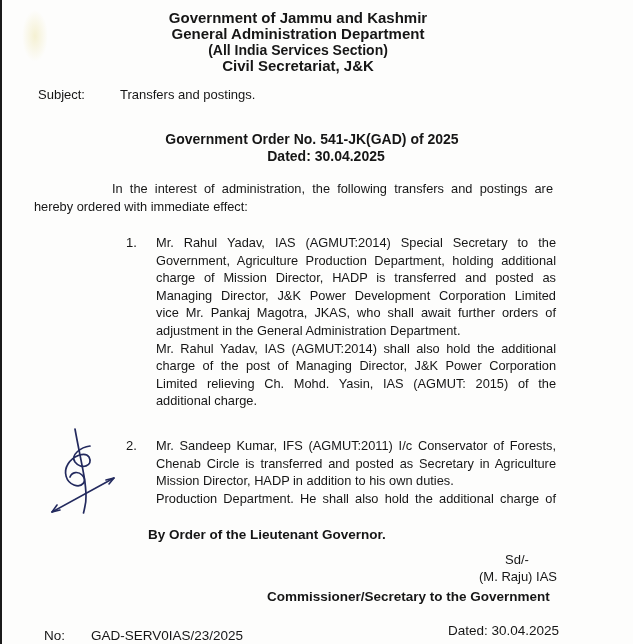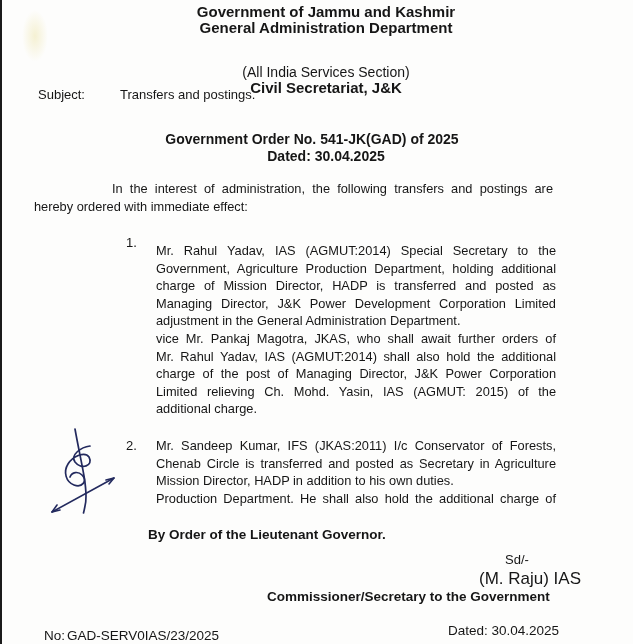--- a/index.html
+++ b/index.html
@@ -24,28 +24,27 @@
   }
   .smudge {
     position: absolute;
     left: 22px; top: 10px;
     width: 26px; height: 52px;
     background: radial-gradient(ellipse at center, rgba(235,225,160,0.45), rgba(235,225,160,0) 70%);
     pointer-events: none;
   }
   .doc-header {
     position: absolute;
-    left: 0; top: 4px;
+    left: 0; top: 10px;
     width: 596px;
     text-align: center;
     line-height: 16px;
-    padding-left: 28px;
   }
   .h-bold { font-weight: bold; font-size: 15px; }
-  .h-reg  { font-weight: normal; font-size: 14px; margin-top: 28px; }
+  .h-reg  { font-weight: bold; font-size: 14px; }
   .subject-row { position: absolute; top: 87px; left: 0; width: 633px; font-size: 13px; }
   .subject-label { position: absolute; left: 38px; }
   .subject-value { position: absolute; left: 120px; }
   .order-heading {
     position: absolute;
     top: 131px; left: 0;
     width: 624px;
     text-align: center;
     font-weight: bold;
     font-size: 14px;
@@ -62,43 +61,43 @@
   .preamble {
     position: absolute;
     left: 34px; top: 180px;
     width: 519px;
   }
   .preamble .tline:first-child { text-indent: 78px; }
   .item-number { position: absolute; font-size: 13px; }
   .n1 { left: 126px; top: 235px; }
   .n2 { left: 126px; top: 438px; }
   .item-text { position: absolute; left: 156px; width: 400px; }
-  .t1 { top: 242px; }
+  .t1 { top: 234px; }
   .t2 { top: 437px; }
   .signature {
     position: absolute;
     left: 44px; top: 426px;
     width: 76px; height: 92px;
   }
   .by-order {
     position: absolute;
     left: 148px; top: 527px;
     font-weight: bold;
     font-size: 13.5px;
   }
   .sd { position: absolute; left: 505px; top: 552px; font-size: 13px; }
-  .signatory-name { position: absolute; left: 479px; top: 569px; font-size: 17px; }
+  .signatory-name { position: absolute; left: 479px; top: 569px; font-size: 13px; }
   .signatory-designation {
     position: absolute;
     left: 267px; top: 589px;
     font-weight: bold;
     font-size: 13.5px;
   }
   .footer-no { position: absolute; left: 44px; top: 628px; font-size: 13.5px; }
-  .footer-no .num-value { margin-left: 2px; }
+  .footer-no .num-value { margin-left: 26px; }
   .footer-dated { position: absolute; left: 448px; top: 623px; font-size: 13.5px; }
 </style>
 </head>
 <body>
 
 <div class="page">
   <div class="left-border"></div>
   <div class="smudge"></div>
 
   <header class="doc-header">
@@ -123,34 +122,34 @@
       <div class="tline tlast">hereby ordered with immediate effect:</div>
     </div>
 
   <div class="item-number n1">1.</div>
   <div class="item-text t1 bodytext">
     <div>
         <div class="tline">Mr. Rahul Yadav, IAS (AGMUT:2014) Special Secretary to the</div>
         <div class="tline">Government, Agriculture Production Department, holding additional</div>
         <div class="tline">charge of Mission Director, HADP is transferred and posted as</div>
         <div class="tline">Managing Director, J&amp;K Power Development Corporation Limited</div>
+        <div class="tline">vice Mr. Pankaj Magotra, JKAS, who shall await further orders of</div>
         <div class="tline tlast">adjustment in the General Administration Department.</div>
-        <div class="tline">vice Mr. Pankaj Magotra, JKAS, who shall await further orders of</div>
       </div>
     <div>
         <div class="tline">Mr. Rahul Yadav, IAS (AGMUT:2014) shall also hold the additional</div>
         <div class="tline">charge of the post of Managing Director, J&amp;K Power Corporation</div>
         <div class="tline">Limited relieving Ch. Mohd. Yasin, IAS (AGMUT: 2015) of the</div>
         <div class="tline tlast">additional charge.</div>
       </div>
   </div>
 
   <div class="item-number n2">2.</div>
   <div class="item-text t2 bodytext">
-      <div class="tline">Mr. Sandeep Kumar, IFS (JKAS:2011) I/c Conservator of Forests,</div>
+      <div class="tline">Mr. Sandeep Kumar, IFS (AGMUT:2011) I/c Conservator of Forests,</div>
       <div class="tline">Chenab Circle is transferred and posted as Secretary in Agriculture</div>
       <div class="tline tlast">Mission Director, HADP in addition to his own duties.</div>
       <div class="tline">Production Department. He shall also hold the additional charge of</div>
     </div>
 
   <svg class="signature" viewBox="0 0 76 92" fill="none">
     <path d="M 31 3 C 34 20, 38 38, 40 50 C 42 62, 43 72, 41 80 C 40.5 83, 40 85, 39.5 87" stroke-width="1.7" stroke-linecap="round" stroke="#232a5e"></path>
     <path d="M 46 20 C 37 21, 26 29, 31 36 C 37 44, 50 40, 45 31 C 41 25, 29 30, 24 38 C 19 46, 22 56, 30 59 C 38 62, 44 55, 38 49 C 34 45, 28 46, 26 51" stroke-width="1.7" stroke-linecap="round" stroke="#232a5e"></path>
     <path d="M 8 86 L 70 52" stroke-width="1.6" stroke-linecap="round" stroke="#232a5e"></path>
     <path d="M 8 86 L 16 84 M 8 86 L 13 79" stroke-width="1.6" stroke-linecap="round" stroke="#232a5e"></path>

